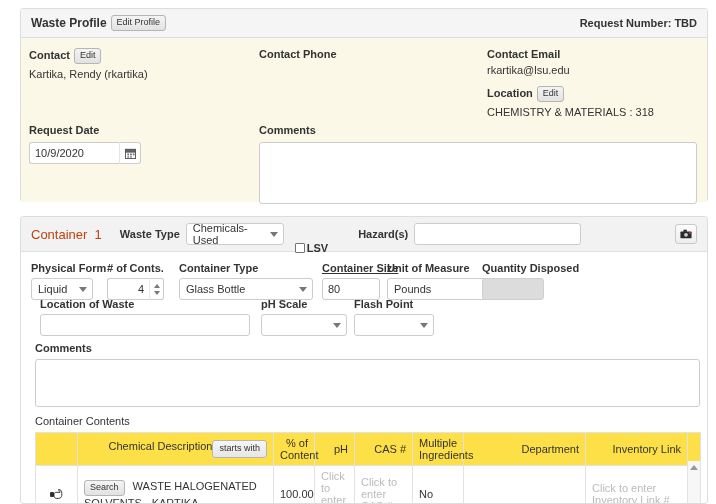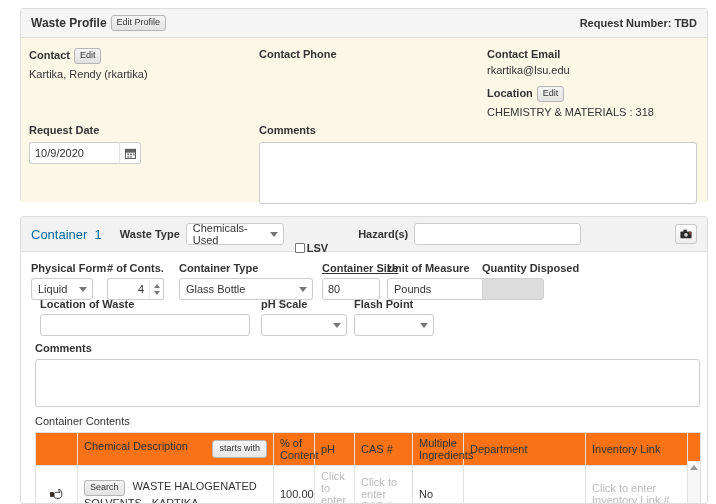--- a/index.html
+++ b/index.html
@@ -88,46 +88,46 @@
   .col3 { position:absolute; left:466px; }
 
   
   .panel-head {
     height: 35px;
     background:#f2f2f2;
     border-bottom:1px solid #e0e0e0;
     display:flex; align-items:center;
     padding:0 10px;
   }
-  .panel-head .ctitle { font-size: 13px; color:#0369a1; margin-right:18px; }
+  .panel-head .ctitle { font-size: 13px; color:#c2410c; margin-right:18px; }
   .cam-btn {
     width:22px;height:20px;
     border:1px solid #c9c9c9; border-radius:3px;
     background:linear-gradient(#fcfcfc,#ededed);
     display:flex;align-items:center;justify-content:center;
     cursor:pointer;
   }
   .chkwrap { display:flex; align-items:center; gap:2px; cursor:pointer;margin-top:27px; }
   .chk {
     width:10px;height:10px;border:1px solid #767676;background:#fff;border-radius:1px;
   }
 
   
   table.cc {
     border-collapse: collapse;
     width: 100%;
     font-size: 11px;
     table-layout: fixed;
   }
   table.cc th {
-    background:#f97316;
+    background:#fde047;
     border:1px solid #e2e2e2;
     font-weight: normal;
     color:#333;
-    text-align:left;
+    text-align:right;
     vertical-align: middle;
     padding: 4px 6px;
     height: 28px;
   }
   table.cc td {
     border:1px solid #e2e2e2;
     padding: 4px 6px;
     vertical-align: middle;
     color:#333;
     background:#fff;

